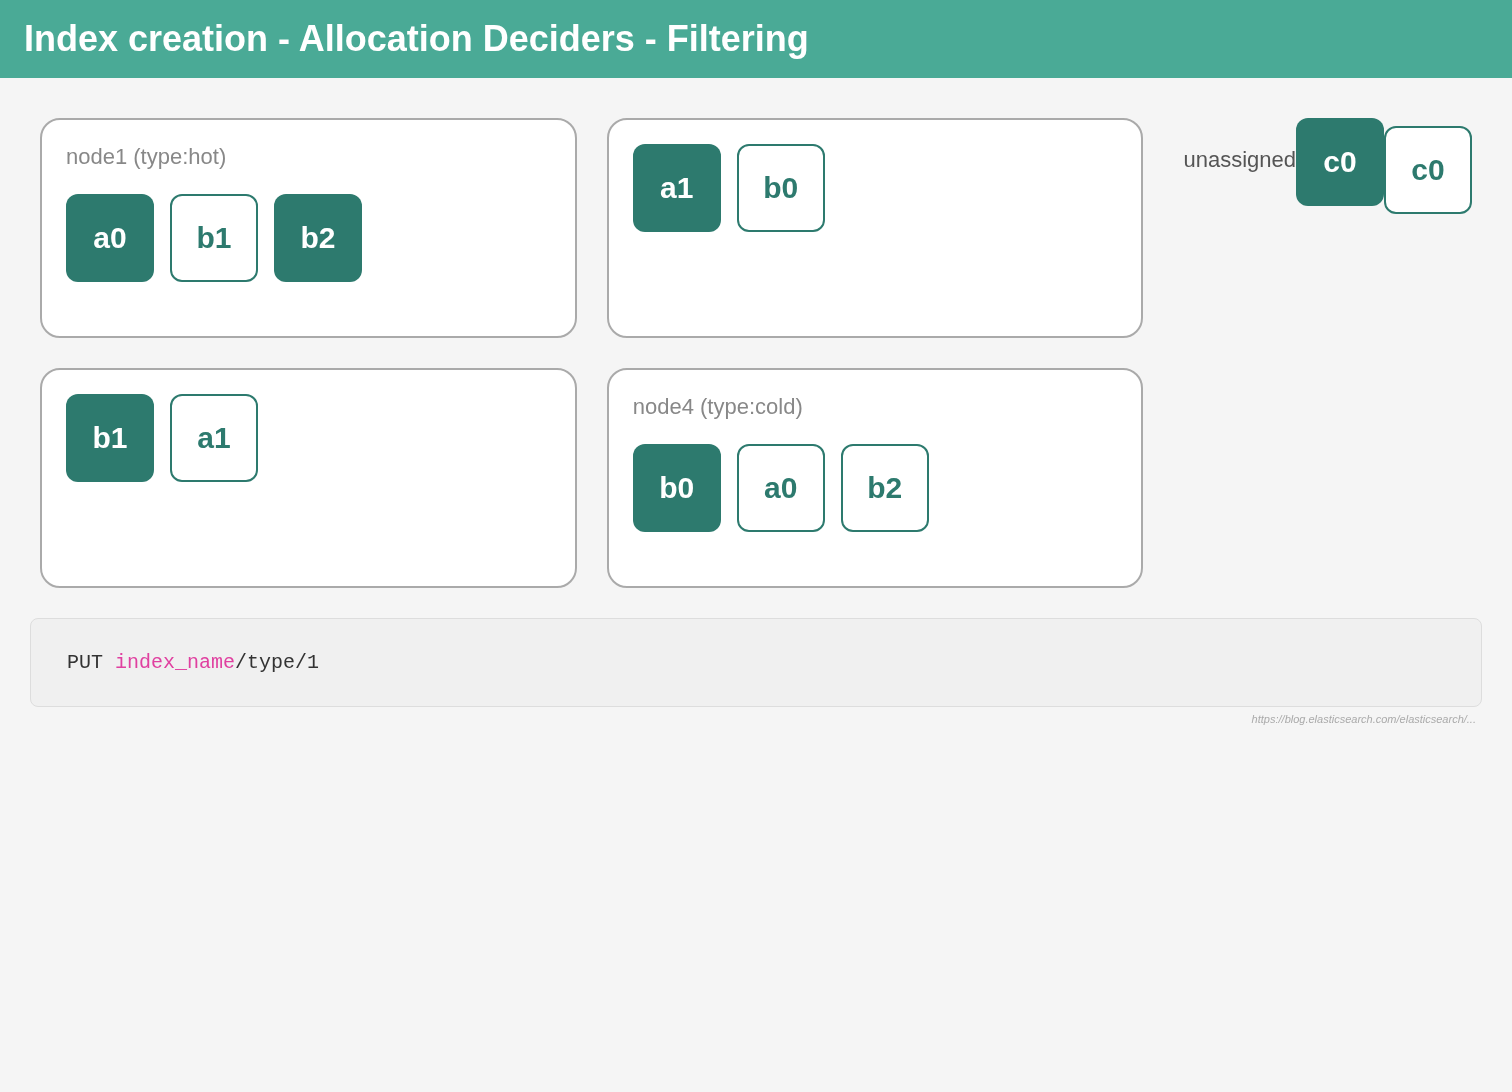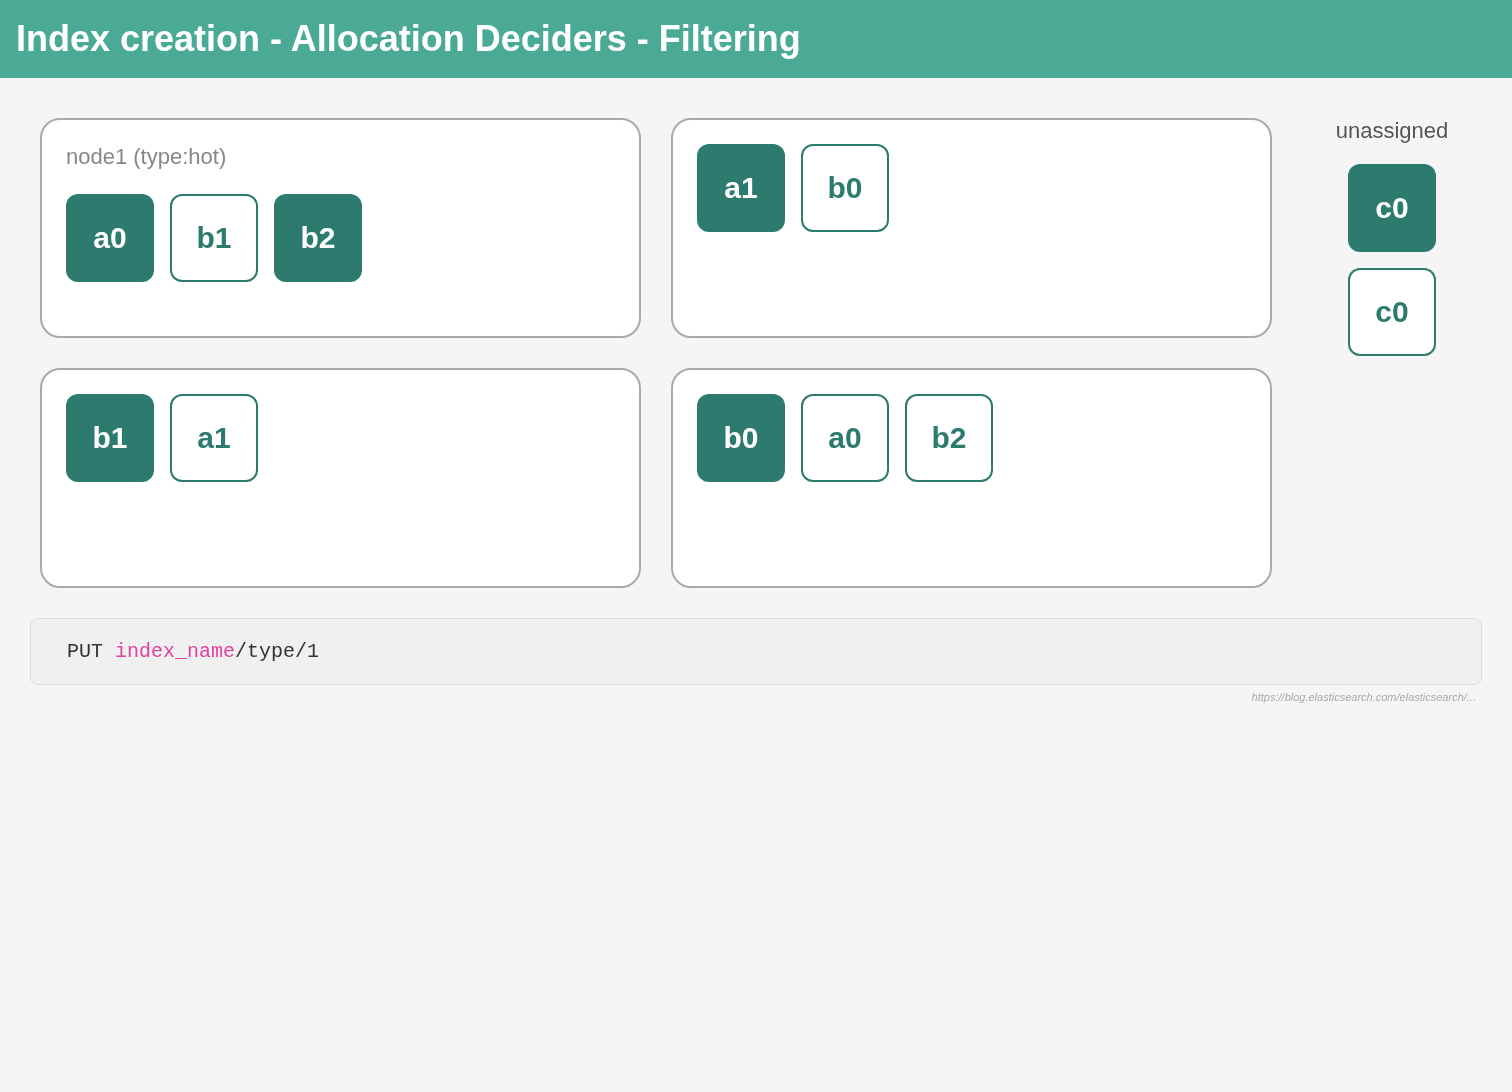--- a/index.html
+++ b/index.html
@@ -5,21 +5,21 @@
     * { box-sizing: border-box; margin: 0; padding: 0; }
     body {
       font-family: -apple-system, BlinkMacSystemFont, 'Segoe UI', Arial, sans-serif;
       background: #f5f5f5;
       width: 1512px;
       min-height: 1092px;
     }
 
     .header {
       background: #4aaa96;
-      padding: 18px 16px;
+      padding: 18px 24px;
       color: white;
     }
 
     .header-title {
       font-size: 36px;
       font-weight: 600;
       color: white;
     }
 
     .main-content {
@@ -69,40 +69,40 @@
     }
 
     .shard-replica {
       background: white;
       border: 2px solid #2d7a6e;
       color: #2d7a6e;
     }
 
     .unassigned-section {
       display: flex;
-      flex-direction: column;
+      flex-direction: row;
       align-items: center;
       padding-left: 20px;
       padding-top: 0;
       min-width: 180px;
     }
 
     .unassigned-label {
       font-size: 22px;
       color: #555;
       margin-bottom: 20px;
       font-weight: 400;
     }
 
     .code-bar {
       background: #f0f0f0;
       border: 1px solid #ddd;
       border-radius: 8px;
       margin: 30px 30px 0 30px;
-      padding: 21px 36px;
+      padding: 32px 36px;
       font-family: 'Courier New', Courier, monospace;
       font-size: 20px;
       display: flex;
       justify-content: space-between;
       align-items: flex-end;
     }
 
     .code-left {
       color: #333;
     }
@@ -156,20 +156,21 @@
     </div>
 
     <div class="node-box">
       <div style="display:flex; flex-wrap:wrap; gap:16px;">
         <div class="shard shard-primary">b1</div>
         <div class="shard shard-replica">a1</div>
       </div>
     </div>
 
     <div class="node-box">
+      <div class="node-title">node4 (type:cold)</div>
       <div style="display:flex; flex-wrap:wrap; gap:16px;">
         <div class="shard shard-primary">b0</div>
         <div class="shard shard-replica">a0</div>
         <div class="shard shard-replica">b2</div>
       </div>
     </div>
 
   </div>
 
   <div class="unassigned-section">

